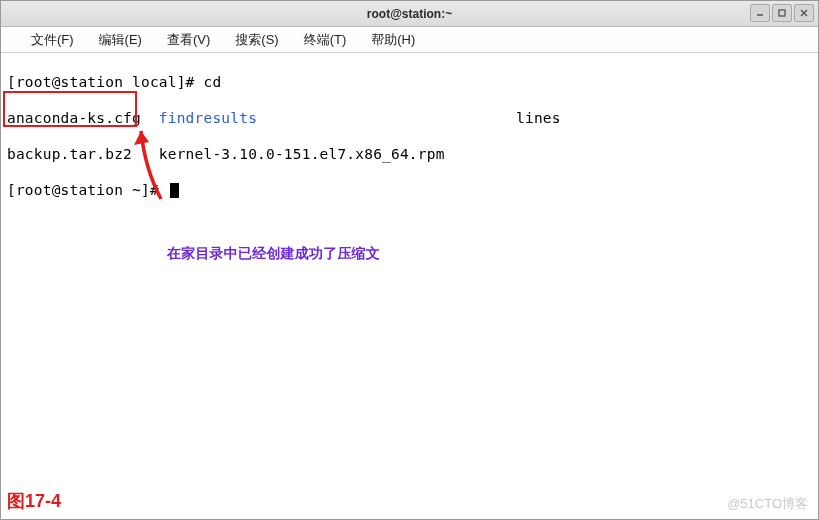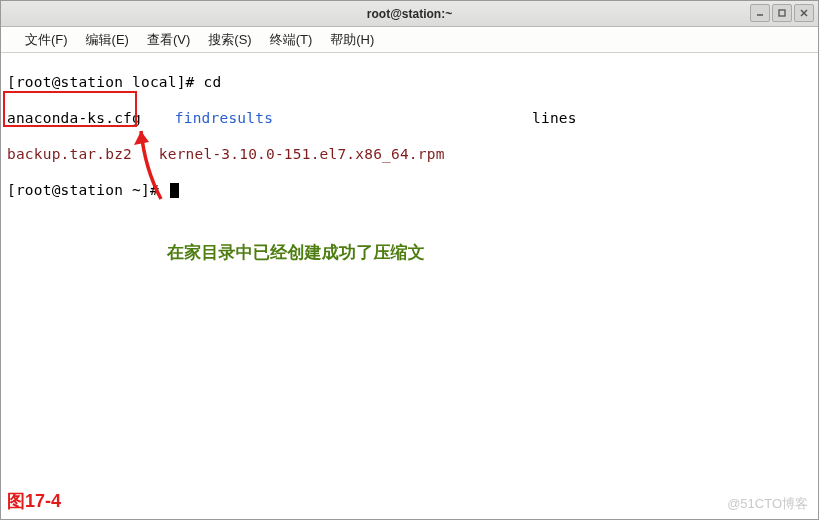--- a/index.html
+++ b/index.html
@@ -47,65 +47,65 @@
     color: #555;
     cursor: pointer;
   }
   .win-btn svg { width: 10px; height: 10px; }
   .menubar {
     height: 26px;
     background: #fdfdfc;
     border-bottom: 1px solid #d0d0ce;
     display: flex;
     align-items: center;
-    padding: 0 16px;
+    padding: 0 22px;
     font-size: 13px;
     color: #222;
-    gap: 2px;
+    gap: 9px;
   }
   .menu-item {
     padding: 3px 8px;
     cursor: pointer;
   }
   .terminal {
     background: #ffffff;
     height: calc(100% - 52px);
     padding: 2px 6px;
     font-family: "DejaVu Sans Mono", "Liberation Mono", monospace;
     font-size: 14.5px;
     line-height: 18px;
     color: #000;
     position: relative;
     letter-spacing: 0.2px;
     white-space: pre;
   }
   .tline { display: block; white-space: pre; }
-  .blue { color: #2a5fce; margin-left: 16px; }
-  .red  { color: #7f1d1d; }
+  .blue { color: #2a5fce; }
+  .red  { color: #000000; }
   .cursor {
     display: inline-block;
     width: 9px; height: 15px;
     background: #000;
     vertical-align: text-bottom;
     margin-left: 2px;
   }
   .highlight-box {
     position: absolute;
     border: 2px solid #e21b1b;
     pointer-events: none;
   }
   .arrow-svg {
     position: absolute;
     pointer-events: none;
   }
   .annotation {
     position: absolute;
-    color: #4d7c0f;
+    color: #6d28d9;
     font-weight: bold;
-    font-size: 17px;
+    font-size: 14px;
     font-family: "Microsoft YaHei", sans-serif;
     line-height: 24px;
   }
   .figure-label {
     position: absolute;
     left: 6px;
     bottom: 6px;
     color: #e21b1b;
     font-weight: bold;
     font-size: 18px;

